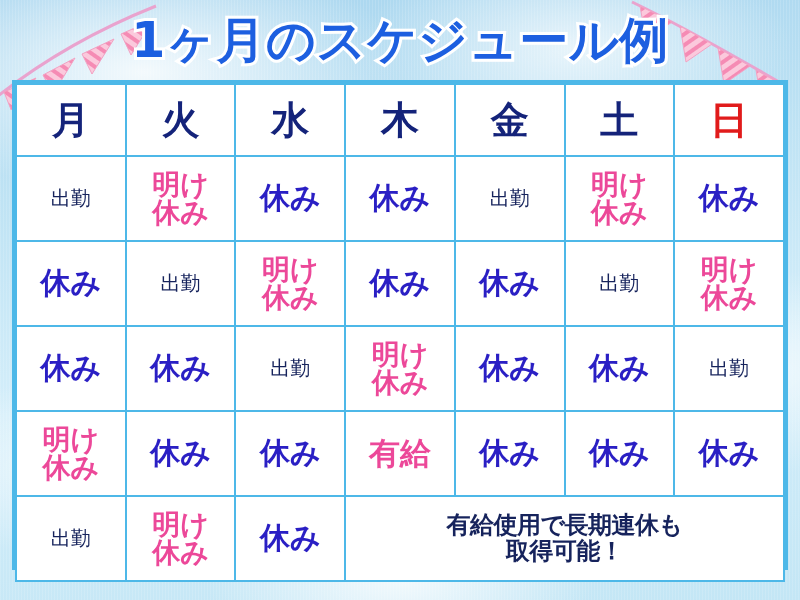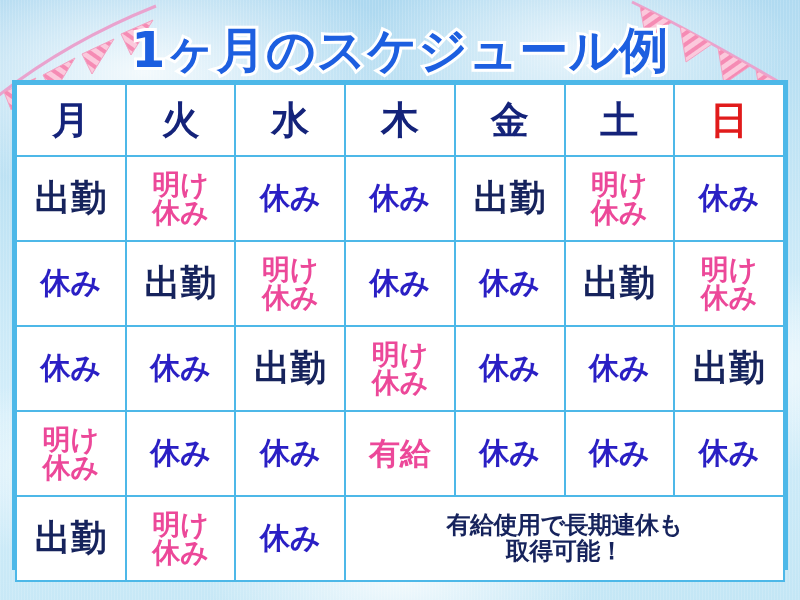--- a/index.html
+++ b/index.html
@@ -31,21 +31,21 @@
     opacity:.85;
   }
 
   
   .bunting{position:absolute;top:0;pointer-events:none;}
   .bunting.left{left:-4px;}
   .bunting.right{right:-4px;}
 
   
   #title{
-    position:absolute;left:0;right:0;top:17px;height:68px;
+    position:absolute;left:0;right:0;top:7px;height:68px;
     display:flex;align-items:center;justify-content:center;
     font-size:49px;font-weight:700;letter-spacing:.5px;
     color:#1d5fe0;
     -webkit-text-stroke:6px #ffffff;
     paint-order:stroke fill;
     text-shadow:0 2px 2px rgba(255,255,255,.9);
     white-space:nowrap;
   }
 
   
@@ -77,21 +77,21 @@
 
   
   tr.body td{height:83px;}
 
   
   td.s-work{background:#c3dcf8;}
   td.s-paid{background:#fbd4d4;}
 
   .cell{display:inline-block;white-space:pre-line;}
   .t-work{
-    font-size:36px;font-weight:700;color:#16235c;
+    font-size:20px;font-weight:400;color:#16235c;
     -webkit-text-stroke:5px #ffffff;paint-order:stroke fill;
   }
   .t-off{
     font-size:30px;font-weight:700;color:#2a1fc4;
     -webkit-text-stroke:4px #ffffff;paint-order:stroke fill;
   }
   .t-akeyasumi{
     font-size:28px;font-weight:700;color:#ec4899;
     -webkit-text-stroke:4px #ffffff;paint-order:stroke fill;
     line-height:1.0;

